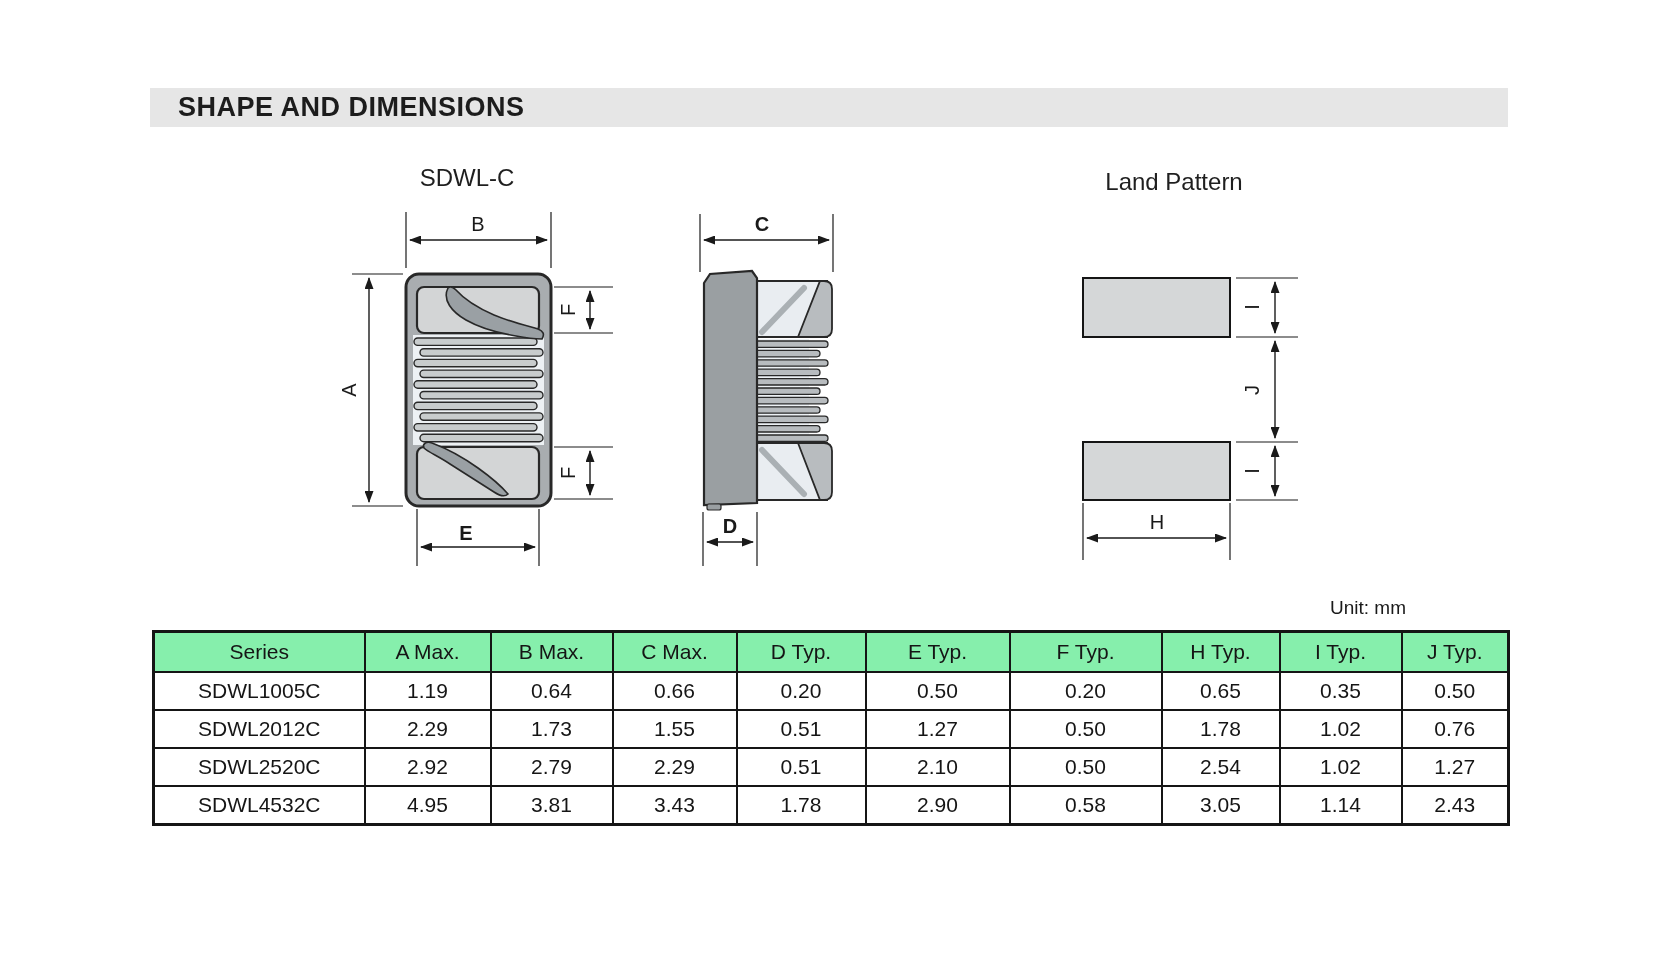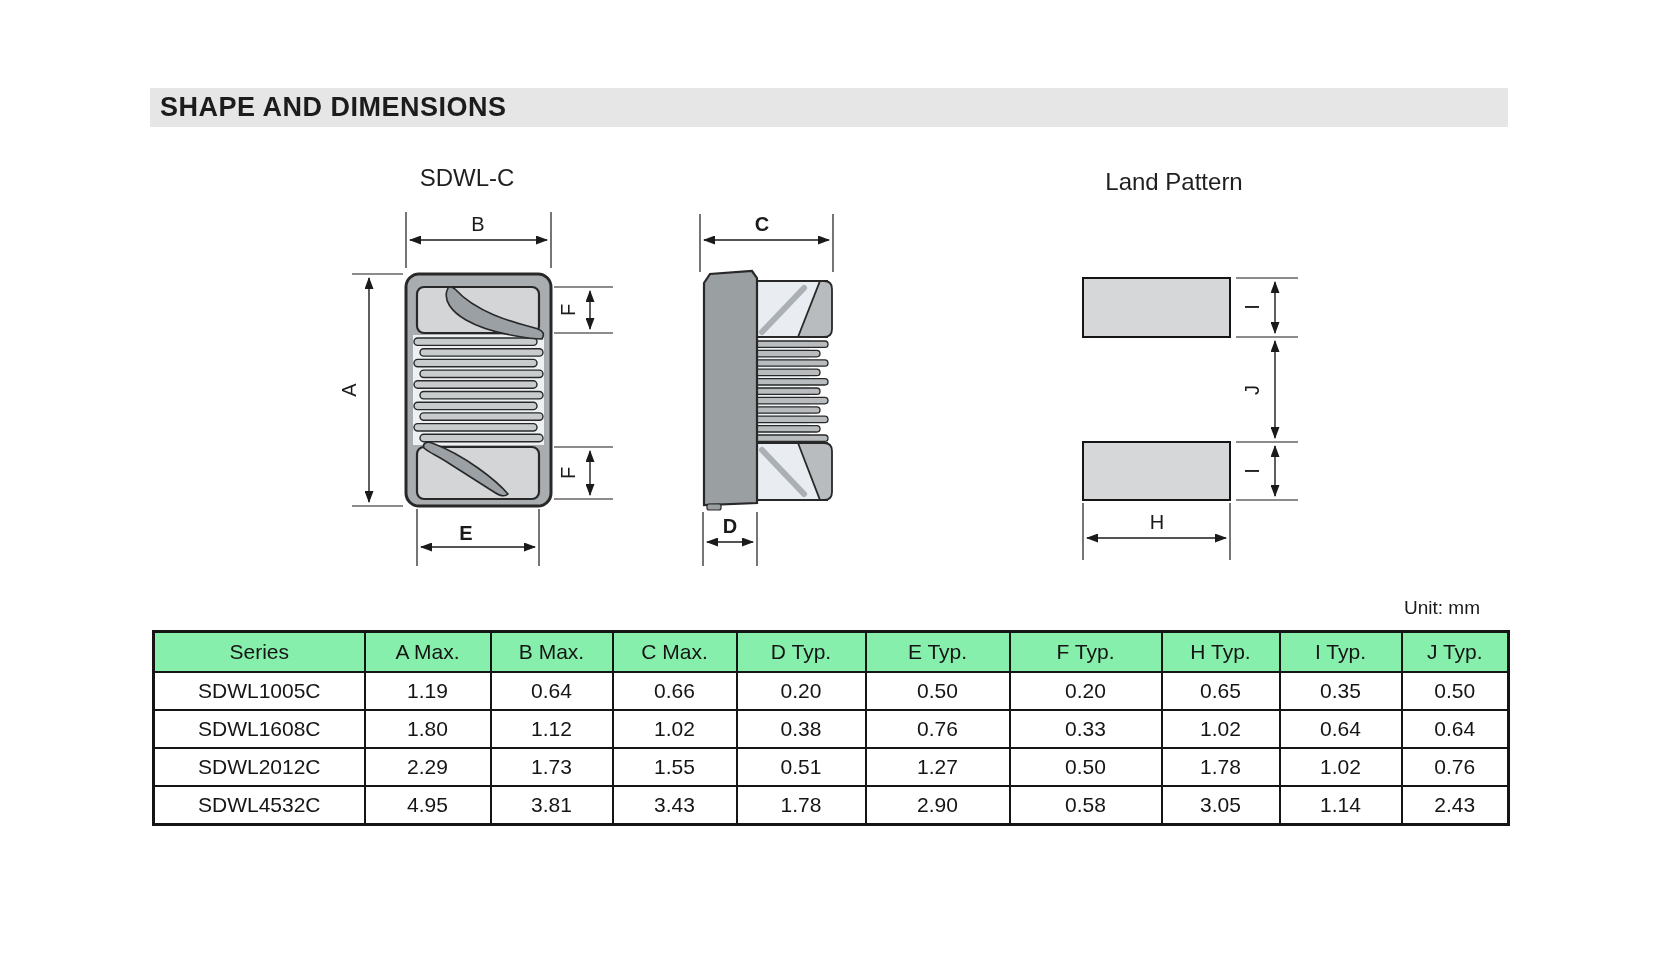--- a/index.html
+++ b/index.html
@@ -6,25 +6,25 @@
   #root {
     position:relative; width:1654px; height:964px; background:#ffffff;
     font-family:"Liberation Sans", sans-serif; color:#1a1a1a; overflow:hidden;
   }
   .section-bar {
     position:absolute; left:150px; top:88px; width:1358px; height:39px;
     background:#e6e6e6;
   }
   .section-bar .t {
     display:block; font-size:27px; font-weight:bold; line-height:39px;
-    padding-left:10px; letter-spacing:0.5px; color:#1c1c1c;
+    padding-left:28px; letter-spacing:0.5px; color:#1c1c1c;
   }
   .unit-note {
     position:absolute; left:1330px; top:597px; width:150px;
-    text-align:right; font-size:19px; color:#1a1a1a;
+    text-align:left; font-size:19px; color:#1a1a1a;
   }
   svg.diagrams {position:absolute; left:330px; top:150px;}
 
   .ext  {stroke:#1a1a1a; stroke-width:1.2; fill:none;}
   .dim  {stroke:#1a1a1a; stroke-width:1.4; fill:none;
          marker-start:url(#ah); marker-end:url(#ah);}
   .dl   {font-family:"Liberation Sans",sans-serif; font-size:20px; fill:#1a1a1a;}
   .dlb  {font-weight:bold;}
   .dtitle {font-family:"Liberation Sans",sans-serif; font-size:24px; fill:#1f1f1f;}
 
@@ -230,42 +230,42 @@
         <td>0.64</td>
         <td>0.66</td>
         <td>0.20</td>
         <td>0.50</td>
         <td>0.20</td>
         <td>0.65</td>
         <td>0.35</td>
         <td>0.50</td>
       </tr>
       <tr>
-        <td>SDWL1608C</td>
-        <td>1.80</td>
-        <td>1.12</td>
-        <td>1.02</td>
-        <td>0.38</td>
-        <td>0.76</td>
-        <td>0.33</td>
-        <td>1.02</td>
-        <td>0.64</td>
-        <td>0.64</td>
-      </tr>
-      <tr>
         <td>SDWL2012C</td>
         <td>2.29</td>
         <td>1.73</td>
         <td>1.55</td>
         <td>0.51</td>
         <td>1.27</td>
         <td>0.50</td>
         <td>1.78</td>
         <td>1.02</td>
         <td>0.76</td>
+      </tr>
+      <tr>
+        <td>SDWL2520C</td>
+        <td>2.92</td>
+        <td>2.79</td>
+        <td>2.29</td>
+        <td>0.51</td>
+        <td>2.10</td>
+        <td>0.50</td>
+        <td>2.54</td>
+        <td>1.02</td>
+        <td>1.27</td>
       </tr>
       <tr>
         <td>SDWL4532C</td>
         <td>4.95</td>
         <td>3.81</td>
         <td>3.43</td>
         <td>1.78</td>
         <td>2.90</td>
         <td>0.58</td>
         <td>3.05</td>

